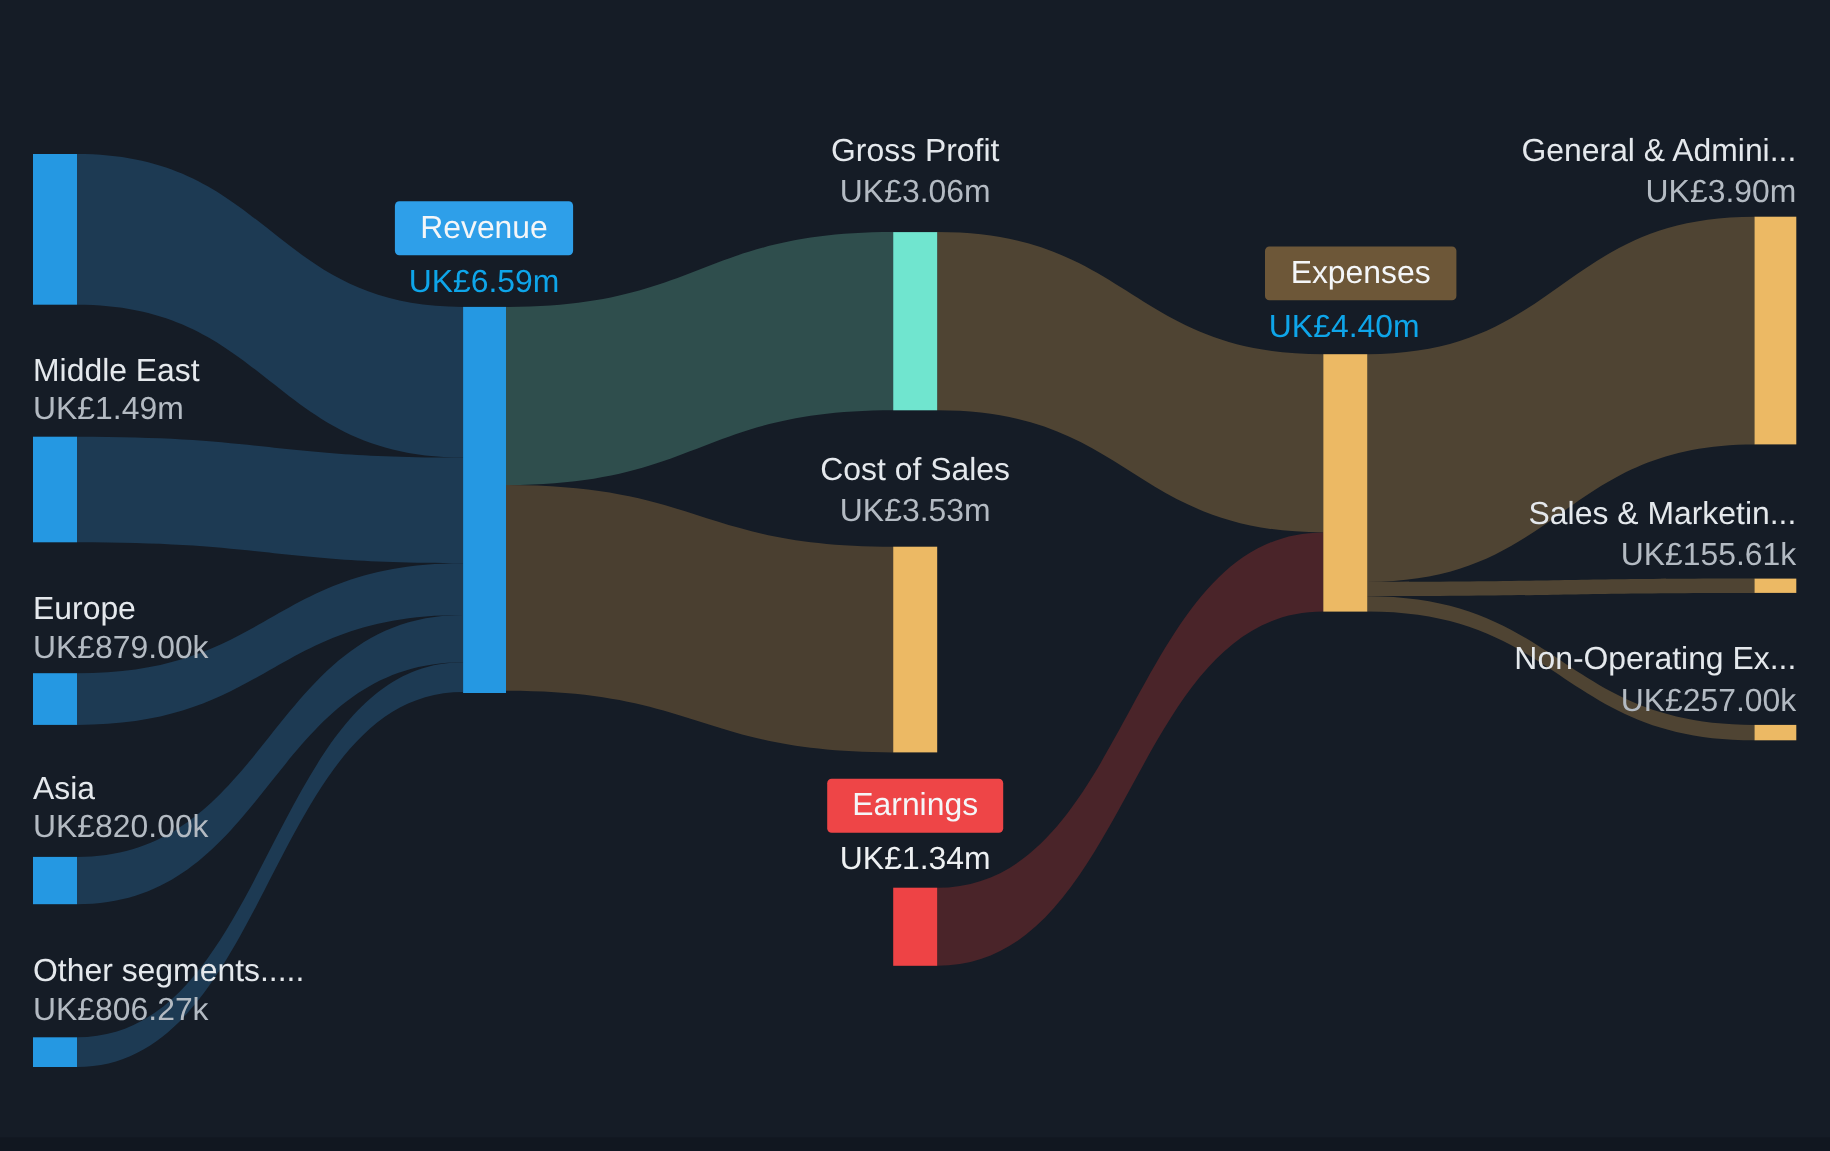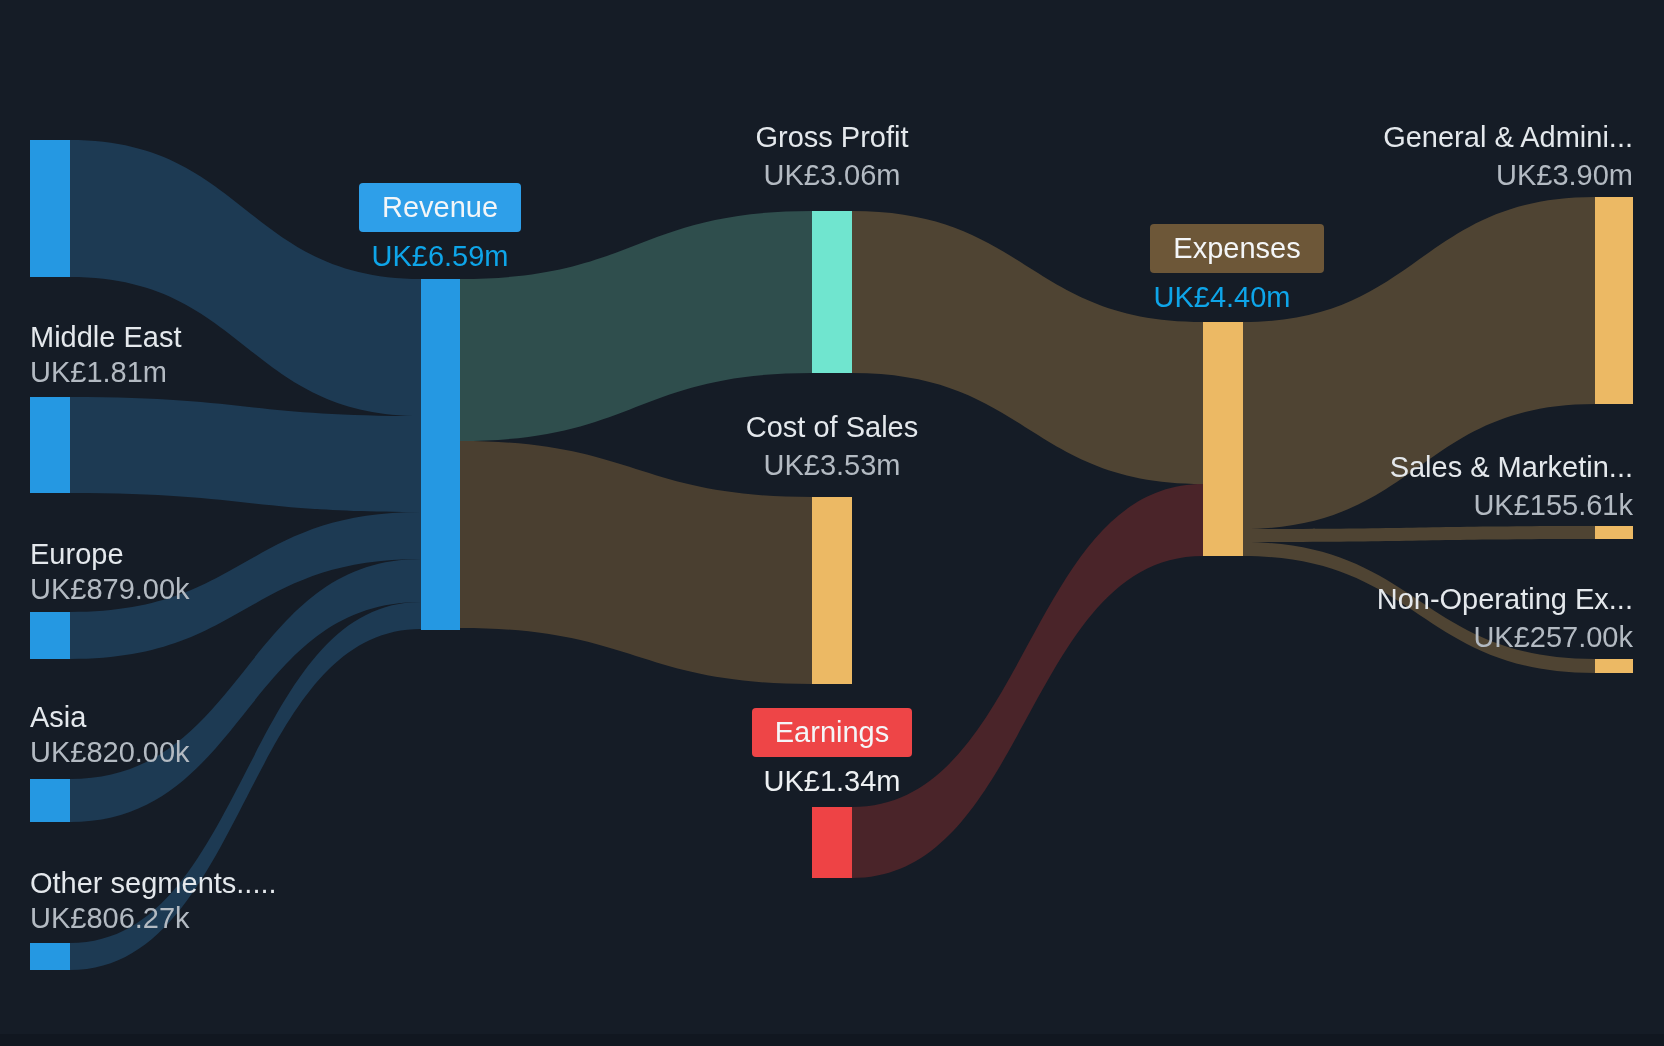--- a/index.html
+++ b/index.html
@@ -58,21 +58,21 @@
       <rect x="812" y="807" width="40" height="71" fill="#ee4345"></rect>
       <rect x="1203" y="322" width="40" height="234" fill="#ecb964"></rect>
       <rect x="1595" y="197" width="38" height="207" fill="#ecb964"></rect>
       <rect x="1595" y="526" width="38" height="13" fill="#ecb964"></rect>
       <rect x="1595" y="659" width="38" height="14" fill="#ecb964"></rect>
     </g>
   </svg>
 
   <div class="lbl" style="left:30px;top:320px">
     <div class="t">Middle East</div>
-    <div class="v">UK£1.81m</div>
+    <div class="v">UK£1.49m</div>
   </div>
   <div class="lbl" style="left:30px;top:537px">
     <div class="t">Europe</div>
     <div class="v">UK£879.00k</div>
   </div>
   <div class="lbl" style="left:30px;top:700px">
     <div class="t">Asia</div>
     <div class="v">UK£820.00k</div>
   </div>
   <div class="lbl" style="left:30px;top:866px">

